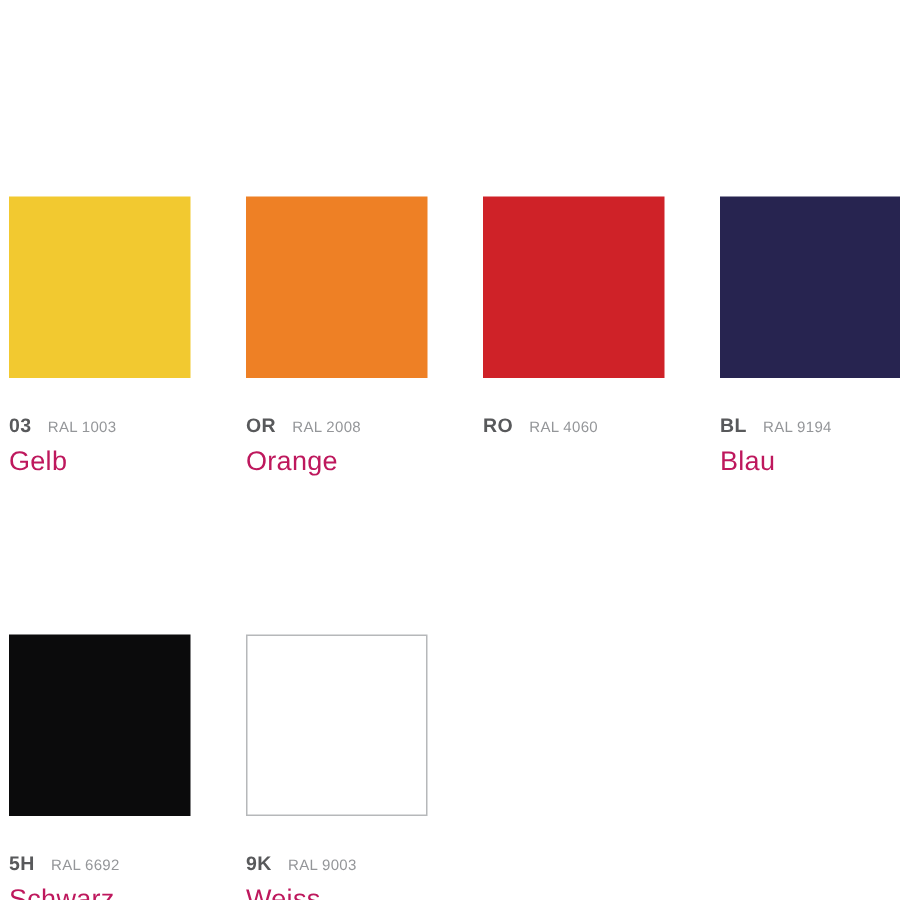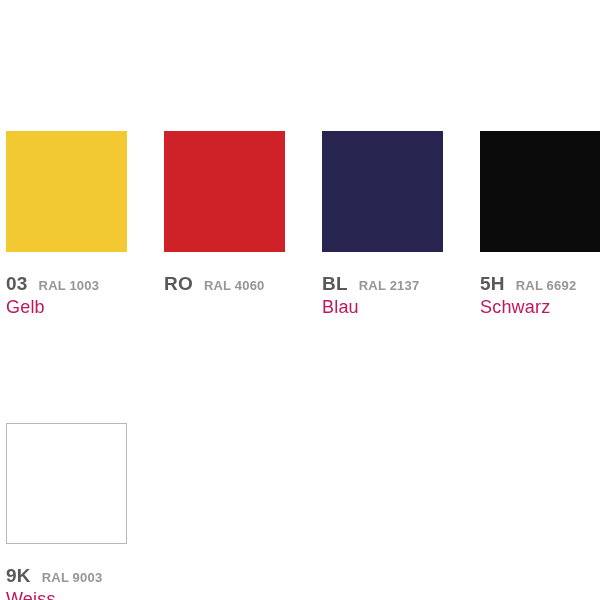--- a/index.html
+++ b/index.html
@@ -43,56 +43,59 @@
     border: 1px solid #b6b8ba;
   }
   .swatch-meta {
     margin-top: 21px;
     line-height: 21px;
     white-space: nowrap;
   }
   .swatch-code {
     display: inline-block;
     font-weight: bold;
-    font-size: 19px;
+    font-size: 13px;
     color: #58595b;
     letter-spacing: 0.2px;
   }
   .swatch-ral {
     display: inline-block;
-    font-size: 13px;
+    font-size: 10px;
     color: #949699;
     margin-left: 11px;
     letter-spacing: 0.2px;
-    font-weight: bold;
   }
   .swatch-name {
     display: block;
     font-size: 18px;
     color: #be185d;
     letter-spacing: 0.2px;
     margin-top: 1px;
   }
 </style>
 </head>
 <body>
 
 <div class="palette">
   <div class="swatch-grid">
       <div class="swatch-cell">
         <div class="swatch-chip" style="background: rgb(242, 201, 48);"></div>
         <div class="swatch-meta"><span class="swatch-code">03</span><span class="swatch-ral">RAL 1003</span><span class="swatch-name">Gelb</span></div>
       </div>
       <div class="swatch-cell">
+        <div class="swatch-chip" style="background: rgb(238, 128, 37);"></div>
+        <div class="swatch-meta"><span class="swatch-code">OR</span><span class="swatch-ral">RAL 2008</span><span class="swatch-name">Orange</span></div>
+      </div>
+      <div class="swatch-cell">
         <div class="swatch-chip" style="background: rgb(207, 34, 40);"></div>
         <div class="swatch-meta"><span class="swatch-code">RO</span><span class="swatch-ral">RAL 4060</span></div>
       </div>
       <div class="swatch-cell">
         <div class="swatch-chip" style="background: rgb(39, 36, 80);"></div>
-        <div class="swatch-meta"><span class="swatch-code">BL</span><span class="swatch-ral">RAL 2137</span><span class="swatch-name">Blau</span></div>
+        <div class="swatch-meta"><span class="swatch-code">BL</span><span class="swatch-ral">RAL 9194</span><span class="swatch-name">Blau</span></div>
       </div>
       <div class="swatch-cell">
         <div class="swatch-chip" style="background: rgb(11, 11, 12);"></div>
         <div class="swatch-meta"><span class="swatch-code">5H</span><span class="swatch-ral">RAL 6692</span><span class="swatch-name">Schwarz</span></div>
       </div>
       <div class="swatch-cell">
         <div class="swatch-chip bordered" style="background: rgb(255, 255, 255);"></div>
         <div class="swatch-meta"><span class="swatch-code">9K</span><span class="swatch-ral">RAL 9003</span><span class="swatch-name">Weiss</span></div>
       </div>
     </div>

